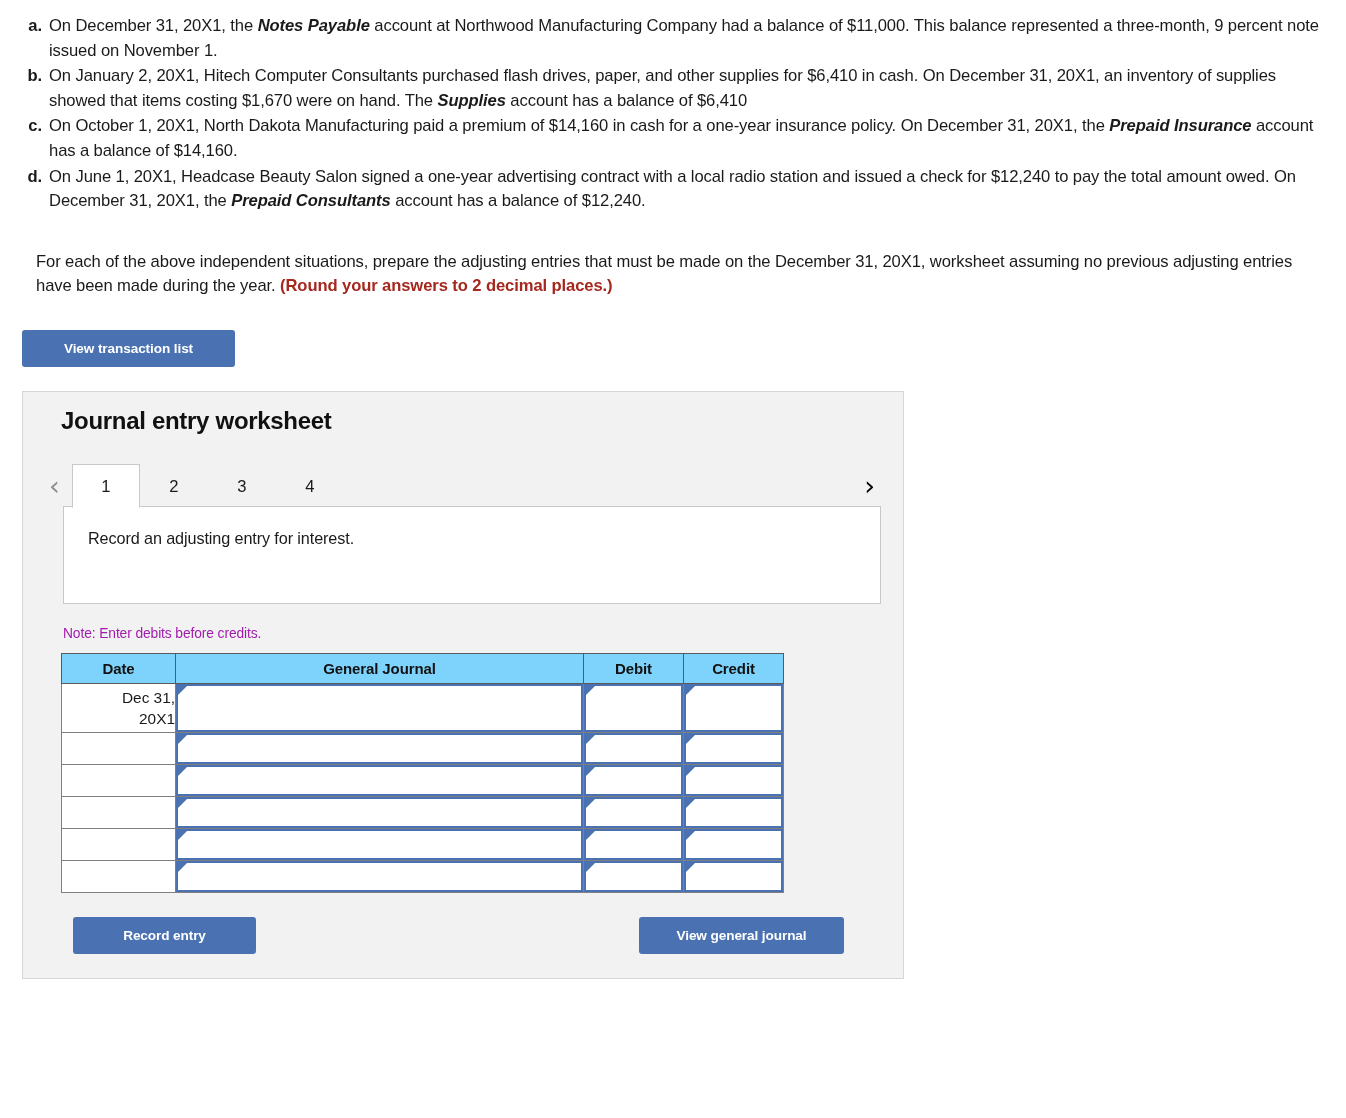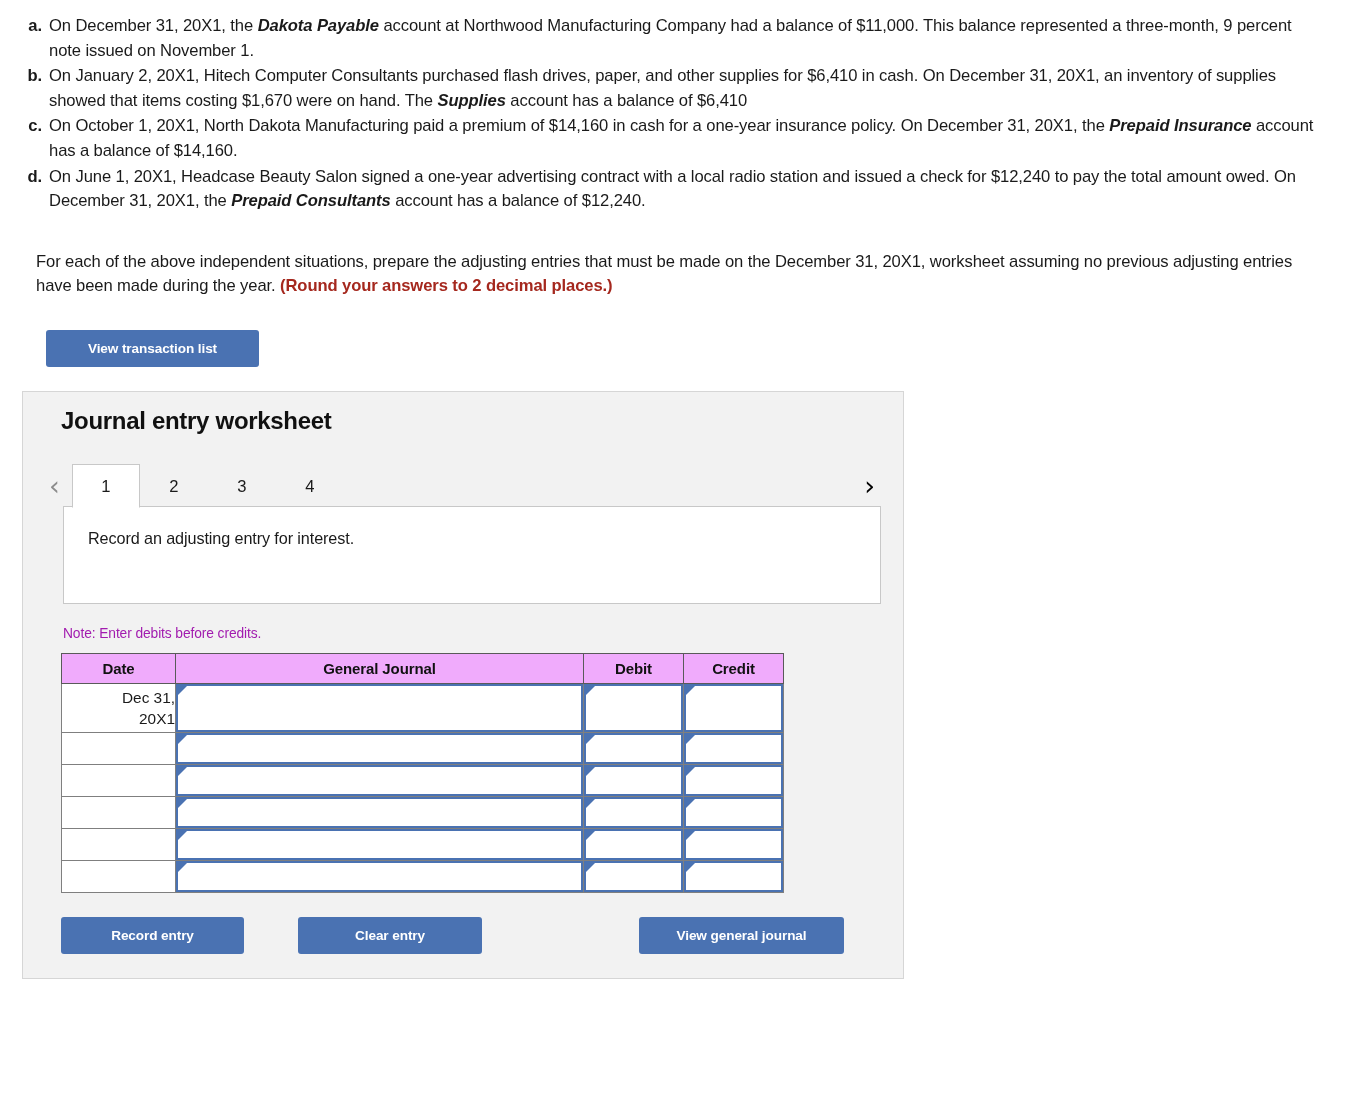--- a/index.html
+++ b/index.html
@@ -67,21 +67,21 @@
     border: none;
     border-radius: 3px;
     padding: 0;
     text-align: center;
     line-height: 37px;
     height: 37px;
     cursor: pointer;
     font-family: "Liberation Sans", sans-serif;
     letter-spacing: -0.1px;
   }
-  .btn-txn { width: 213px; margin-left: 24px; }
+  .btn-txn { width: 213px; }
 
   
   .panel {
     margin: 24px 0 0 22px;
     width: 882px;
     background: #f2f2f2;
     border: 1px solid #d6d6d6;
     padding: 0 0 22px 0;
     box-sizing: border-box;
   }
@@ -169,21 +169,21 @@
   }
 
   
   .jtable-wrap { margin: 12px 0 0 38px; }
   table.jtable {
     border-collapse: collapse;
     table-layout: fixed;
     width: 722px;
   }
   table.jtable th {
-    background: #f0abfc;
+    background: #7dd3fc;
     border: 1px solid #5a5a5a;
     font-size: 15px;
     font-weight: bold;
     color: #111111;
     height: 27px;
     letter-spacing: -0.1px;
   }
   table.jtable td {
     border: 1px solid #7f7f7f;
     background: #ffffff;
@@ -223,30 +223,30 @@
   tr.row-first td.input-cell .cellbox { min-height: 44px; }
   tr.row-first td { height: 48px; }
 
   
   .actions {
     margin: 24px 0 0 38px;
     width: 810px;
     position: relative;
     height: 39px;
   }
-  .btn-record { width: 183px; position: absolute; left: 0; }
+  .btn-record { width: 183px; position: absolute; left: 12px; }
   .btn-clear { width: 184px; position: absolute; left: 237px; }
   .btn-viewgj { width: 205px; position: absolute; left: 578px; }
 </style>
 </head>
 <body>
 
 <div class="problem">
   <ol class="situations">
-      <li><span class="marker">a.</span><span>On December 31, 20X1, the </span><span class="bi">Dakota Payable</span><span> account at Northwood Manufacturing Company had a balance of $11,000. This balance represented a three-month, 9 percent note issued on November 1.</span></li>
+      <li><span class="marker">a.</span><span>On December 31, 20X1, the </span><span class="bi">Notes Payable</span><span> account at Northwood Manufacturing Company had a balance of $11,000. This balance represented a three-month, 9 percent note issued on November 1.</span></li>
       <li><span class="marker">b.</span><span>On January 2, 20X1, Hitech Computer Consultants purchased flash drives, paper, and other supplies for $6,410 in cash. On December 31, 20X1, an inventory of supplies showed that items costing $1,670 were on hand. The </span><span class="bi">Supplies</span><span> account has a balance of $6,410</span></li>
       <li><span class="marker">c.</span><span>On October 1, 20X1, North Dakota Manufacturing paid a premium of $14,160 in cash for a one-year insurance policy. On December 31, 20X1, the </span><span class="bi">Prepaid Insurance</span><span> account has a balance of $14,160.</span></li>
       <li><span class="marker">d.</span><span>On June 1, 20X1, Headcase Beauty Salon signed a one-year advertising contract with a local radio station and issued a check for $12,240 to pay the total amount owed. On December 31, 20X1, the </span><span class="bi">Prepaid Consultants</span><span> account has a balance of $12,240.</span></li>
     </ol>
 
   <p class="instructions">
     <span>For each of the above independent situations, prepare the adjusting entries that must be made on the December 31, 20X1, worksheet assuming no previous adjusting entries have been made during the year. </span><span class="redbold">(Round your answers to 2 decimal places.)</span>
   </p>
 </div>
 
@@ -363,17 +363,16 @@
             <td class="input-cell">
               <div class="cellbox"></div>
             </td>
           </tr>
         </tbody>
     </table>
   </div>
 
   <div class="actions">
     <button class="btn btn-record">Record entry</button>
-    <button class="btn btn-clear">Clear entry</button>
     <button class="btn btn-viewgj">View general journal</button>
   </div>
 
 </div>
 
 </body></html>

